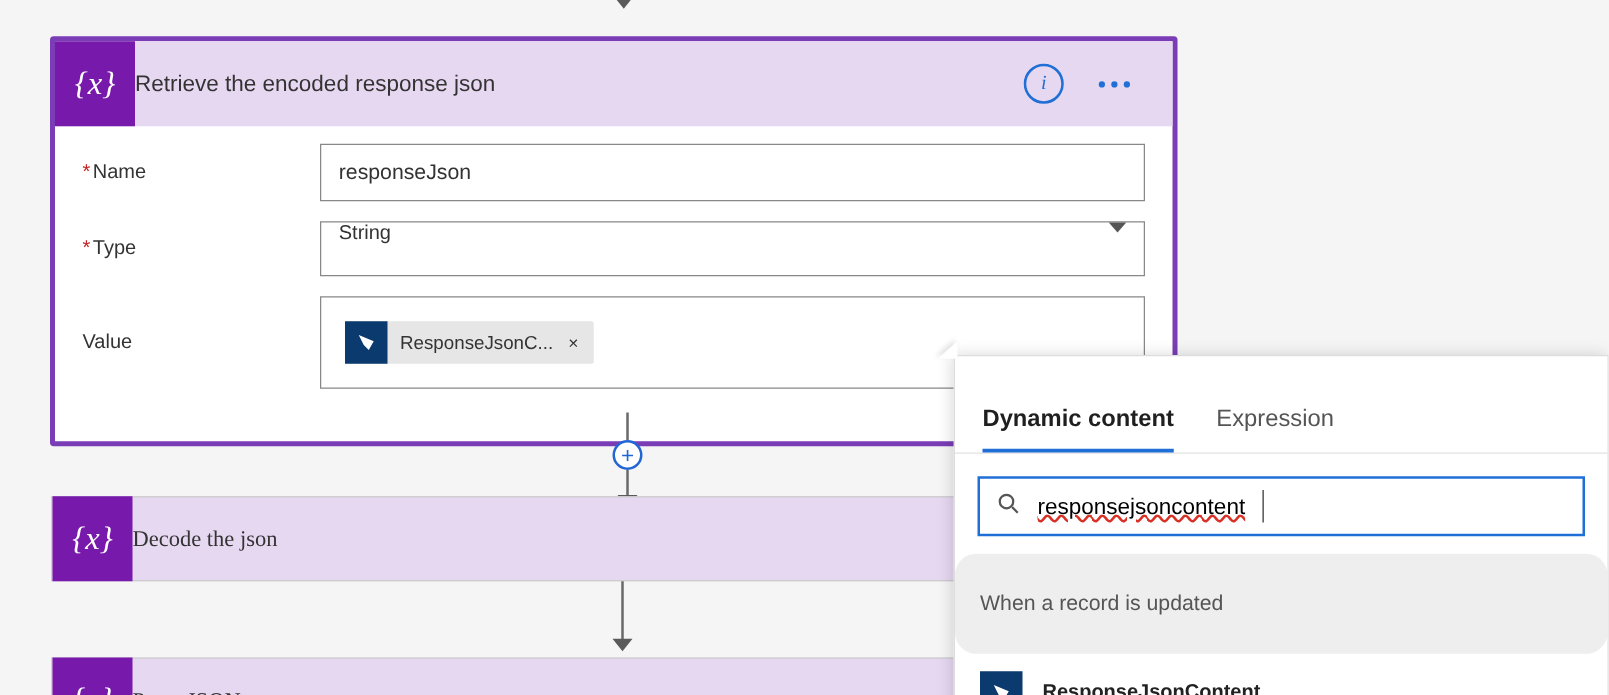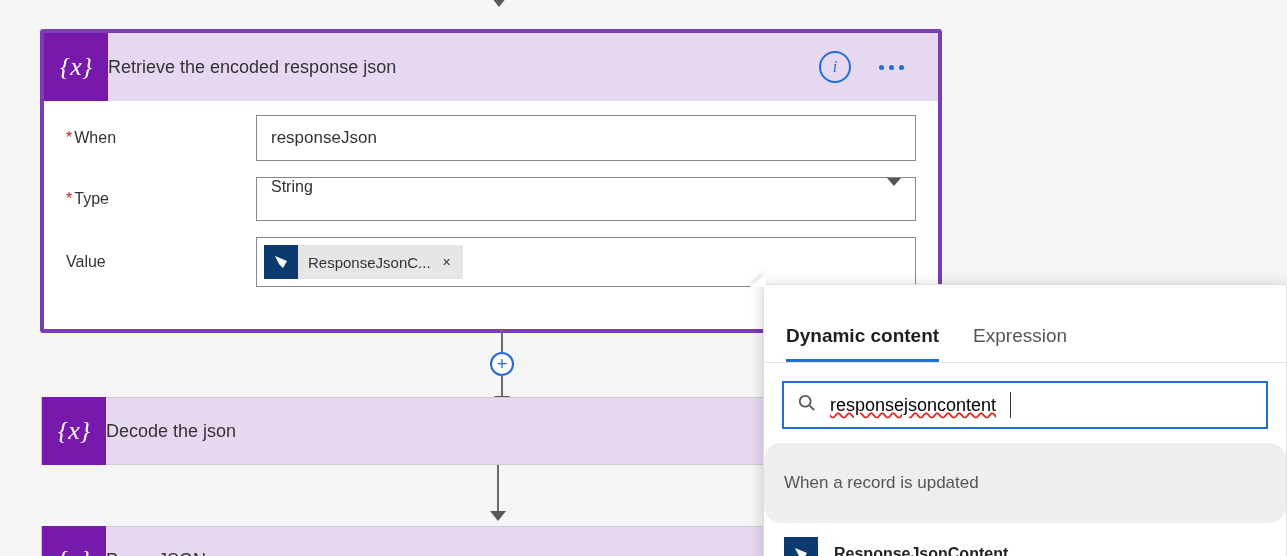--- a/index.html
+++ b/index.html
@@ -143,21 +143,21 @@
     .chev-down {
       width: 0; height: 0;
       border-left: 7px solid transparent;
       border-right: 7px solid transparent;
       border-top: 8px solid #555;
     }
     .value-field {
       flex: 1;
       min-height: 44px;
       border: 1px solid #888;
-      padding: 7px;
+      padding: 19px;
       display: flex;
       align-items: center;
       gap: 6px;
     }
     .token {
       display: inline-flex;
       align-items: center;
       background: #e6e6e6;
       border-radius: 2px;
       height: 34px;
@@ -194,21 +194,21 @@
       position: absolute;
       left: 41px;
       width: 900px;
       display: flex;
       align-items: center;
       height: 68px;
       background: #e7d8f2;
       border: 1px solid #ccc;
     }
     .step-bar .step-icon-box { height: 68px; }
-    .step-bar .step-title { font-size: 18px; }
+    .step-bar .step-title { font-size: 18px; font-family: Liberation Serif, serif; }
 
     .dyn-panel {
       position: absolute;
       left: 763px;
       top: 284px;
       width: 524px;
       background: white;
       box-shadow: -2px 0 12px rgba(0,0,0,.15);
       border: 1px solid #ddd;
     }
@@ -298,21 +298,21 @@
       <div class="more-btn">
         <span></span>
           <span></span>
           <span></span>
       </div>
     </div>
     <div class="step-body">
 
       <div class="form-row">
         <div class="form-label">
-          <span class="asterisk">*</span><span>When</span>
+          <span class="asterisk">*</span><span>Name</span>
         </div>
         <input class="form-input" value="responseJson" style="">
       </div>
 
       <div class="form-row">
         <div class="form-label">
           <span class="asterisk">*</span><span>Type</span>
         </div>
         <div class="form-select">
           <span>String</span>

